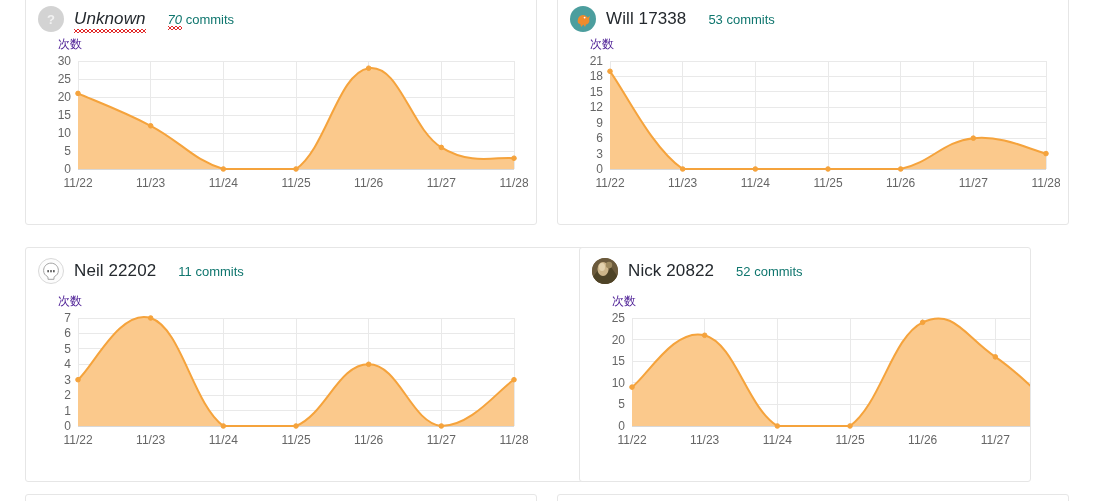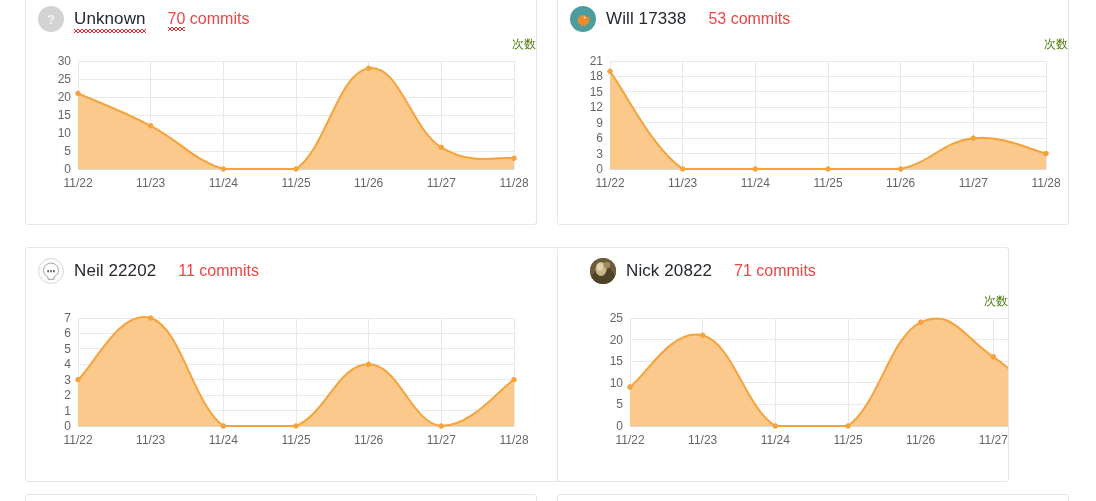--- a/index.html
+++ b/index.html
@@ -47,58 +47,58 @@
   .author-name {
     font-size: 17px;
     color: #24292e;
     margin-left: 10px;
     white-space: nowrap;
     letter-spacing: 0.1px;
   }
   .squiggle {
     position: relative;
     display: inline-block;
+    font-style: italic;
   }
   .squiggle::after {
     content: "";
     position: absolute;
     left: 0;
     right: 0;
     bottom: -4px;
     height: 4px;
     background-image:
       linear-gradient(45deg, transparent 45%, #e02020 45%, #e02020 55%, transparent 55%),
       linear-gradient(-45deg, transparent 45%, #e02020 45%, #e02020 55%, transparent 55%);
     background-size: 4px 4px;
     background-repeat: repeat-x;
     opacity: 0.95;
   }
   .commits {
-    font-size: 16px;
-    color: #ef4444;
+    font-size: 13px;
+    color: #0f766e;
     margin-left: 22px;
     white-space: nowrap;
   }
   .commits .num {
     position: relative;
     display: inline-block;
   }
   .commits .num.squiggle::after {
     bottom: -3px;
   }
   .chart-wrap {
     position: relative;
     padding-left: 12px;
   }
   .ylabel {
     font-size: 12px;
-    color: #4d7c0f;
+    color: #4c1d95;
     margin: 10px 0 2px 20px;
     line-height: 14px;
-    text-align: right;
   }
   svg.plot { display: block; }
   .tick-text {
     font-size: 12px;
     fill: #666666;
     font-family: "Liberation Sans", "DejaVu Sans", sans-serif;
   }
   .xtick-text {
     font-size: 12px;
     fill: #666666;
@@ -290,36 +290,36 @@
           <circle cx="112.66666666666667" cy="8" r="2.3" fill="#f5a33c" stroke="#f5a33c"></circle>
           <circle cx="185.33333333333334" cy="116" r="2.3" fill="#f5a33c" stroke="#f5a33c"></circle>
           <circle cx="258" cy="116" r="2.3" fill="#f5a33c" stroke="#f5a33c"></circle>
           <circle cx="330.6666666666667" cy="54.28571428571429" r="2.3" fill="#f5a33c" stroke="#f5a33c"></circle>
           <circle cx="403.3333333333333" cy="116" r="2.3" fill="#f5a33c" stroke="#f5a33c"></circle>
           <circle cx="476" cy="69.71428571428572" r="2.3" fill="#f5a33c" stroke="#f5a33c"></circle>
         </svg>
     </div>
   </div>
 
-  <div class="card" style="left:557px; top:247px; width:452px; height:235px;padding-left:20px;">
+  <div class="card" style="left:579px; top:247px; width:452px; height:235px;">
     <div class="card-header">
       <span class="avatar" style="background:#7a6340;">
         <svg width="26" height="26" viewBox="0 0 26 26">
           <rect x="0" y="0" width="26" height="26" fill="#6b5a3c"></rect>
           <path d="M0 20 L7 11 L13 18 L19 9 L26 19 L26 26 L0 26 Z" fill="#4e4327"></path>
           <ellipse cx="11" cy="11" rx="5.5" ry="7" fill="#cdb58a"></ellipse>
           <ellipse cx="10" cy="9" rx="3" ry="4" fill="#e3d2ae"></ellipse>
           <circle cx="17" cy="7" r="3.2" fill="#9e8a60"></circle>
         </svg>
       </span>
       <span class="author-name">
         <span>Nick 20822</span>
       </span>
       <span class="commits">
-        <span class="num">71</span>
+        <span class="num">52</span>
         <span>commits</span>
       </span>
     </div>
     <div class="chart-wrap">
       <div class="ylabel">次数</div>
       <svg class="plot" width="490" height="140" viewBox="0 0 490 140">
           <line x1="40" y1="116" x2="476" y2="116" class="axisline"></line>
           <text x="33" y="120" text-anchor="end" class="tick-text">0</text>
           <line x1="40" y1="94.4" x2="476" y2="94.4" class="gridline"></line>
           <text x="33" y="98.4" text-anchor="end" class="tick-text">5</text>

